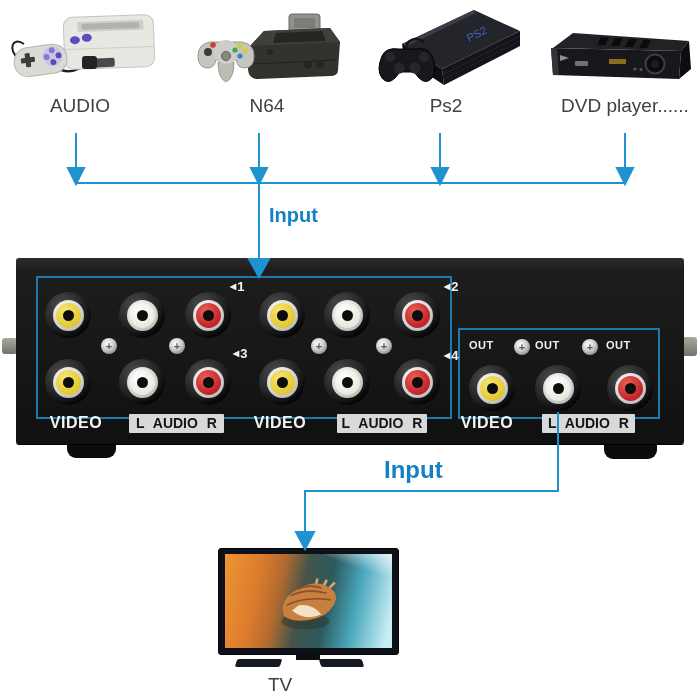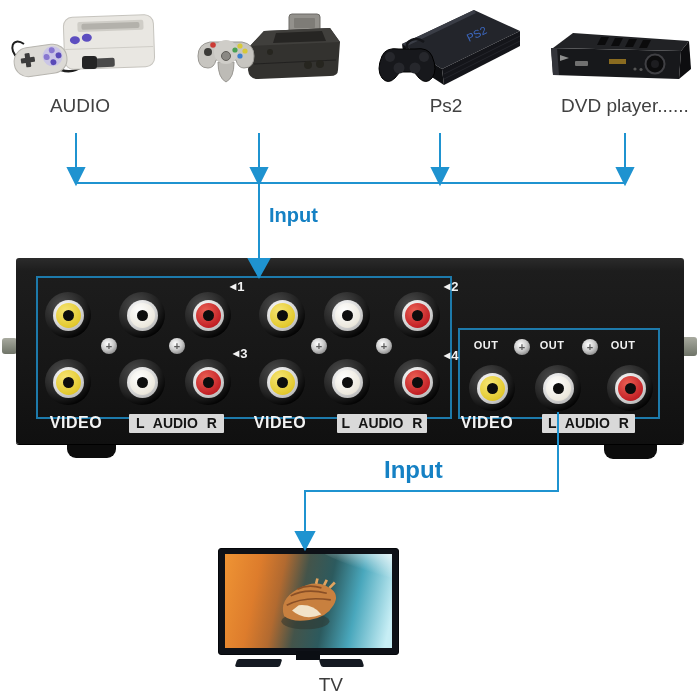--- a/index.html
+++ b/index.html
@@ -47,21 +47,21 @@
 
   .screw{position:absolute;width:16px;height:16px;border-radius:50%;z-index:3;
       background:radial-gradient(circle at 40% 35%,#ffffff,#cbcbcb 45%,#7e7e7e 85%,#4c4c4c);
       display:flex;align-items:center;justify-content:center;
       color:#5a5a5a;font-size:11px;line-height:16px;font-weight:bold;}
 
   .marker{position:absolute;color:#f2f2f2;font-weight:bold;font-size:13px;z-index:4;
       display:flex;align-items:center;gap:1px;}
   .marker .tri{font-size:8px;line-height:13px;}
 
-  .out-label{position:absolute;width:34px;text-align:center;color:#f0f0f0;
+  .out-label{position:absolute;width:34px;text-align:left;color:#f0f0f0;
       font-weight:bold;font-size:11px;letter-spacing:0.5px;z-index:4;}
 
   .video-label{position:absolute;top:156px;width:70px;text-align:center;color:#f3f3f3;
       font-weight:bold;font-size:16px;letter-spacing:0.5px;z-index:4;}
   .audio-label{position:absolute;top:156px;height:19px;line-height:19px;background:#d9d9d9;
       color:#141414;font-weight:bold;font-size:14px;text-align:center;word-spacing:5px;
       border-radius:1px;z-index:4;}
 
   
   #tv-bezel{position:absolute;left:218px;top:548px;width:179px;height:105px;z-index:2;
@@ -70,21 +70,21 @@
       background:linear-gradient(102deg,#ef9434 0%,#dd7c2c 20%,#b26a30 33%,#44544a 46%,
                  #2c5a5e 60%,#49a7bc 76%,#c7eef5 96%);}
   #tv-screen .wave{position:absolute;left:46%;top:-12%;width:80%;height:30%;
       background:linear-gradient(180deg,rgba(255,255,255,0.85),rgba(255,255,255,0));
       transform:rotate(18deg);border-radius:50%;}
   #tv-neck{position:absolute;left:296px;top:651px;width:24px;height:9px;background:#0b0e13;z-index:2;}
   .tv-foot{position:absolute;top:659px;width:45px;height:8px;background:#151a22;
       border-radius:2px;z-index:2;}
   #tv-foot-left{left:236px;transform:skewX(-18deg);}
   #tv-foot-right{left:320px;width:43px;transform:skewX(18deg);}
-  #tv-label{position:absolute;left:268px;top:674px;width:75px;text-align:right;
+  #tv-label{position:absolute;left:268px;top:674px;width:75px;text-align:left;
       font-size:19px;color:#3d3d3d;}
 </style>
 </head>
 <body>
 
 <div id="stage">
 
   <svg class="device" style="left:8px;top:6px;" width="155" height="88" viewBox="0 0 155 88">
     <path d="M46,60 C60,70 70,64 80,57" stroke="#1f1f1f" stroke-width="2.5" fill="none"></path>
     <path d="M10,52 C0,44 4,30 16,38" stroke="#1f1f1f" stroke-width="2" fill="none"></path>
@@ -167,20 +167,21 @@
     <polygon points="17,33 26,30 17,27" fill="#8f8f8f"></polygon>
     <rect x="32" y="33" width="13" height="5" rx="1" fill="#707070"></rect>
     <rect x="66" y="31" width="17" height="5" fill="#8a6b20"></rect>
     <circle cx="112" cy="36" r="9.5" fill="#0c0c0d" stroke="#404044" stroke-width="2"></circle>
     <circle cx="112" cy="36" r="4" fill="#1d1d20"></circle>
     <circle cx="92" cy="41" r="1.6" fill="#555"></circle>
     <circle cx="98" cy="41.5" r="1.6" fill="#555"></circle>
   </svg>
 
   <div class="device-label" style="left:30px;width:100px;">AUDIO</div>
+  <div class="device-label" style="left:217px;width:100px;">N64</div>
   <div class="device-label" style="left:396px;width:100px;">Ps2</div>
   <div class="device-label" style="left:545px;width:160px;">DVD player......</div>
 
   <svg id="overlay">
     <g stroke="#1f93d0" stroke-width="2" fill="#1f93d0">
       <line x1="76" y1="133" x2="76" y2="170"></line>
       <line x1="259" y1="133" x2="259" y2="170"></line>
       <line x1="440" y1="133" x2="440" y2="170"></line>
       <line x1="625" y1="133" x2="625" y2="170"></line>
       <polygon points="76,184 68,168 84,168"></polygon>

